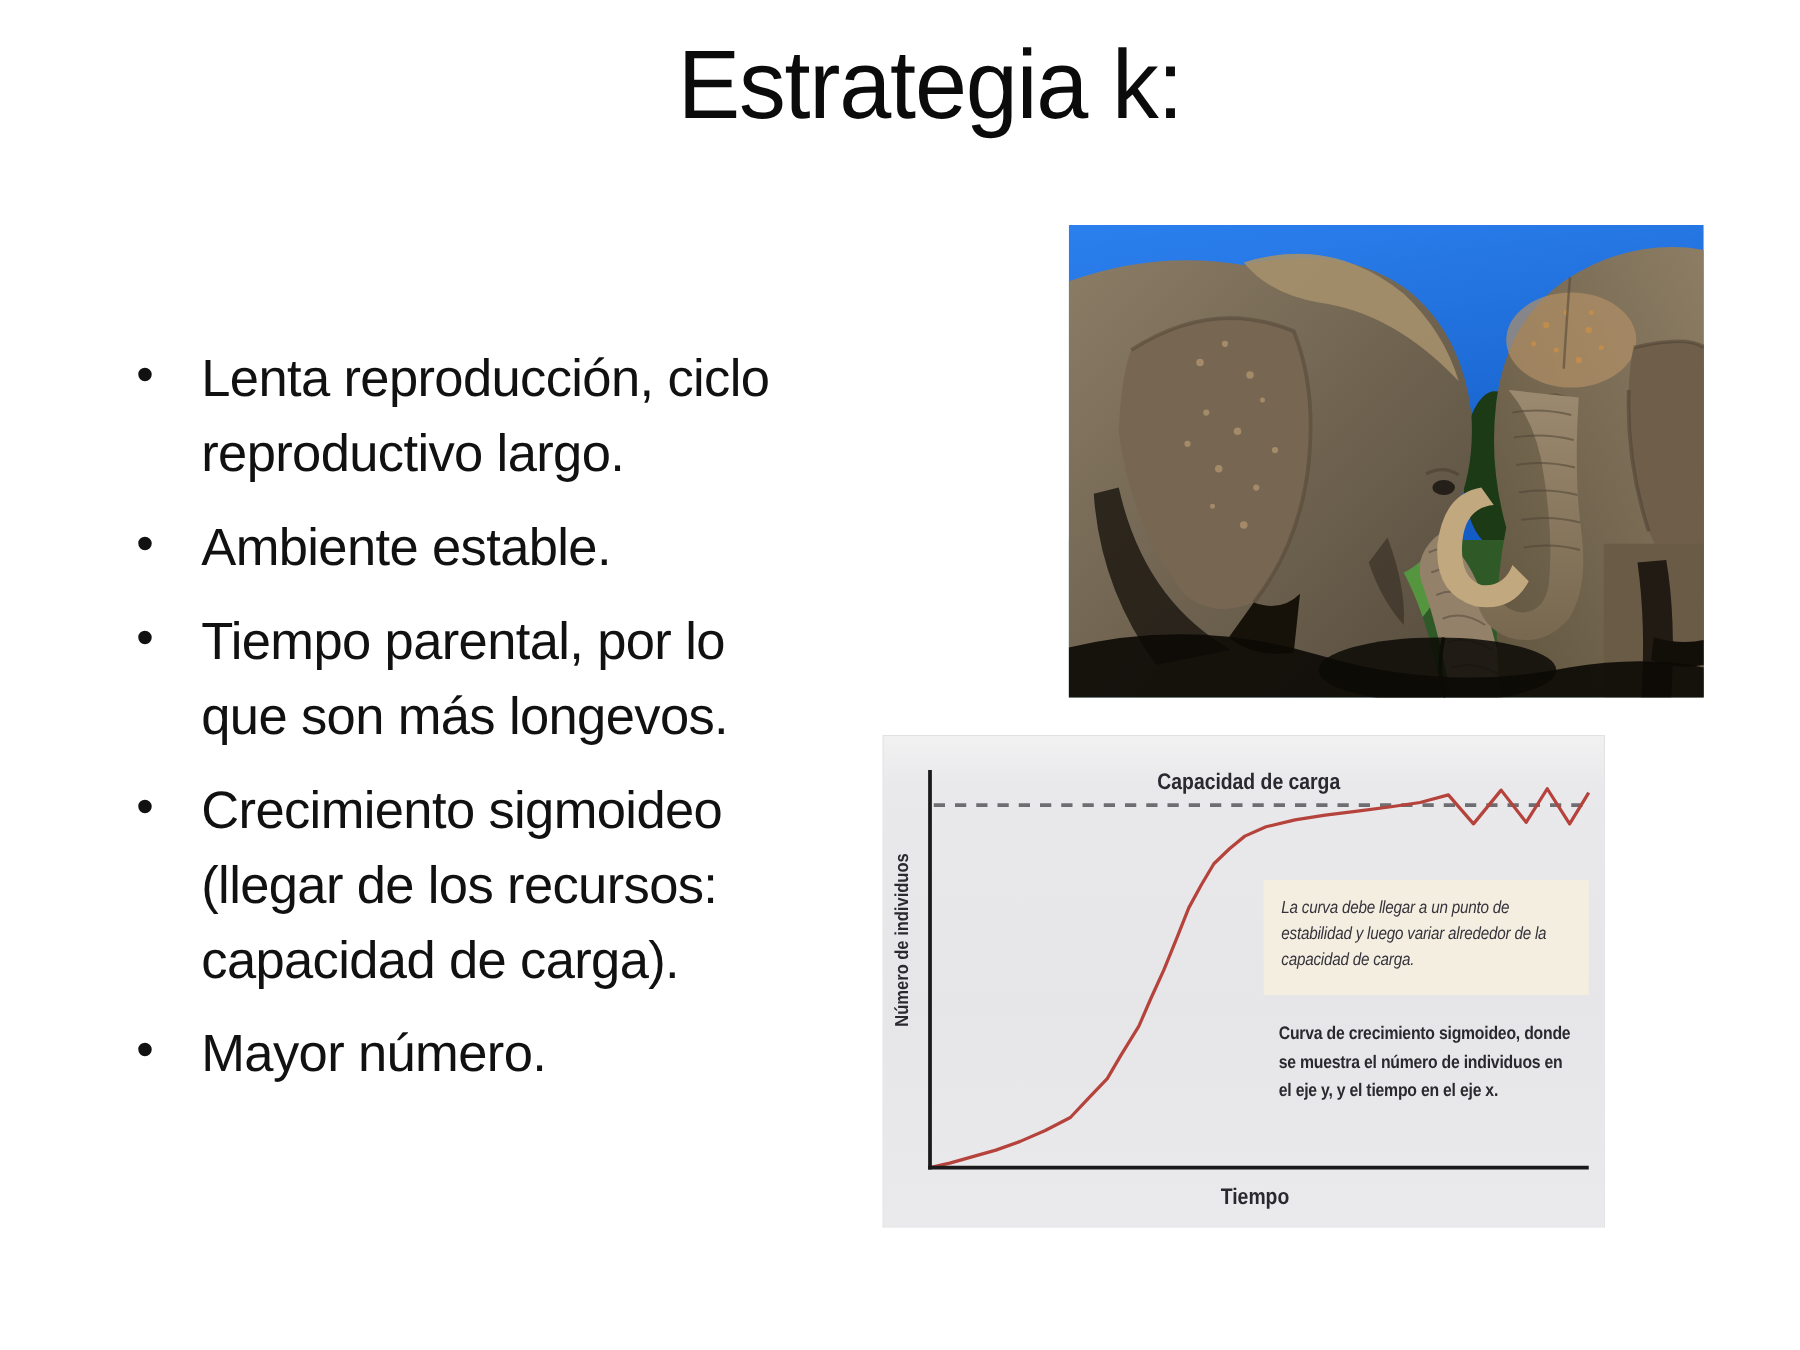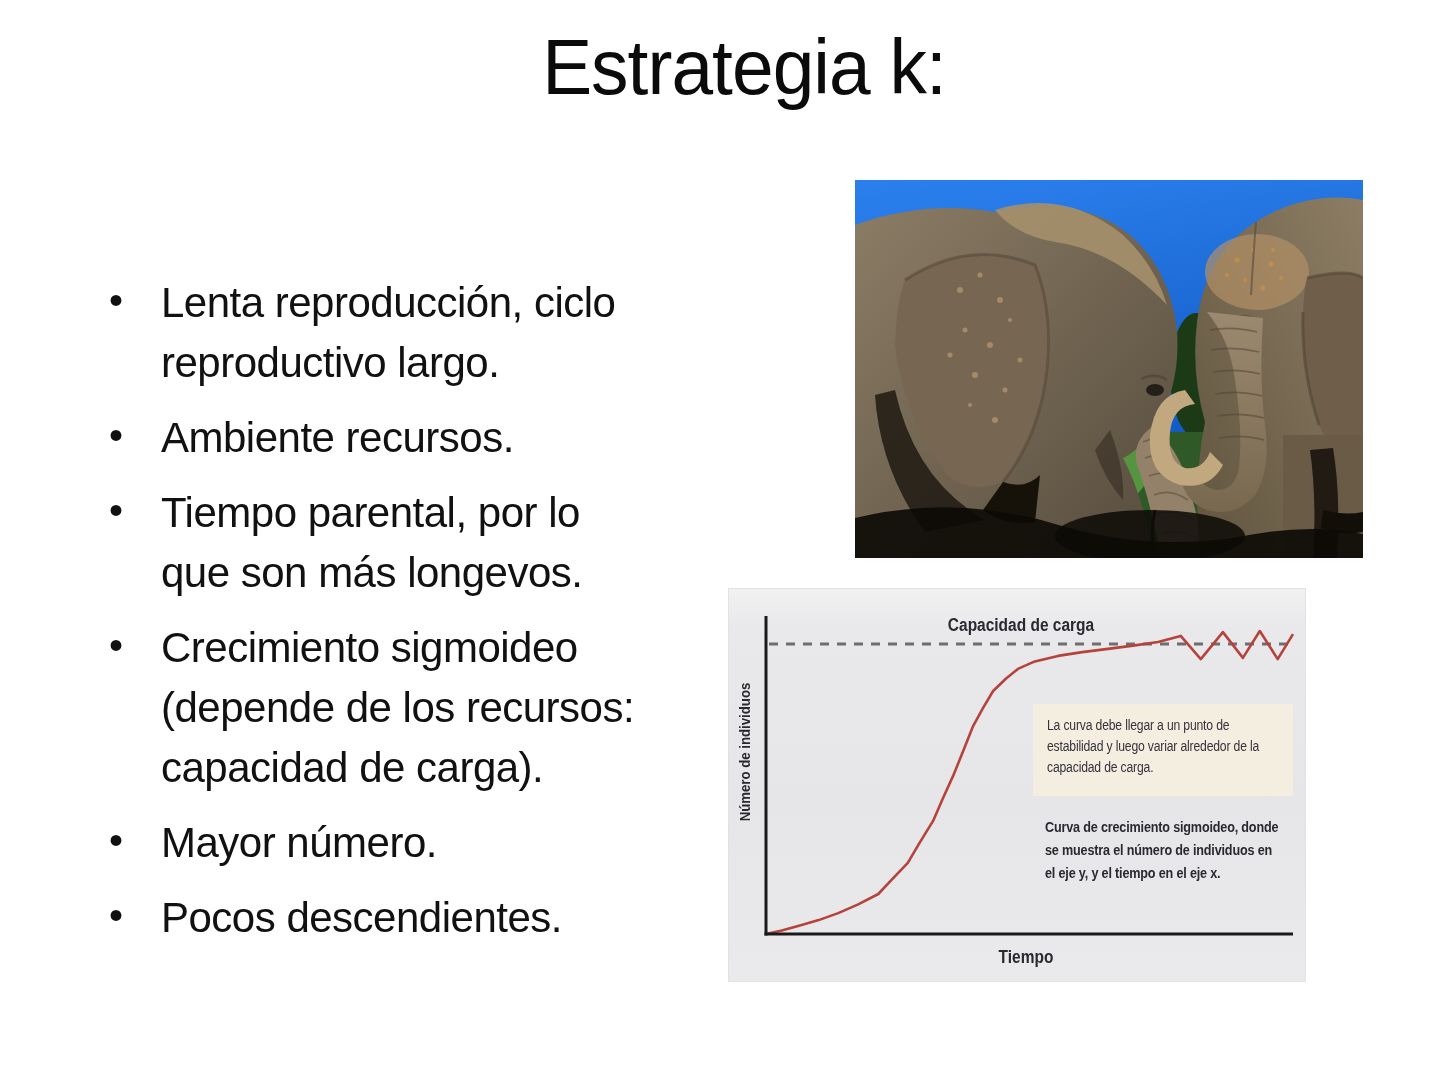--- a/index.html
+++ b/index.html
@@ -15,21 +15,21 @@
   ul.bullets{position:absolute;top:257px;left:88px;width:620px;margin:16px;padding:0;list-style:none;}
   ul.bullets li{position:relative;padding-left:57px;margin-bottom:15px;
                 font-size:42px;line-height:60px;letter-spacing:-0.5px;white-space:pre;color:#111;}
   ul.bullets li::before{content:"•";position:absolute;left:5px;top:-3px;font-size:40px;color:#111;}
 
   
   .photo{position:absolute;left:855px;top:180px;width:508px;height:378px;}
   .photo svg{display:block;}
 
   
-  .chart{position:absolute;left:728px;top:588px;width:578px;height:394px;
+  .chart{position:absolute;left:706px;top:588px;width:578px;height:394px;
          background:linear-gradient(180deg,#f1f1f2 0%,#e9e9eb 10%,#e6e6e8 55%,#eaeaec 100%);
          border:1px solid #e2e2e4;box-sizing:border-box;}
   .chart svg{position:absolute;left:0;top:0;}
   .chart .lbl{position:absolute;font-weight:700;color:#2a2930;}
   .cap-label{left:0;right:0;top:26px;text-align:center;font-size:18px;margin-left:8px;
              transform:scaleX(0.86);}
   .x-label{left:0;right:0;top:358px;text-align:center;font-size:18px;margin-left:18px;
            transform:scaleX(0.86);}
   .y-label{left:15px;top:163px;font-size:15px;white-space:nowrap;
            transform:translate(-50%,-50%) rotate(-90deg) scaleX(0.88);}
@@ -43,28 +43,27 @@
 </head>
 <body>
 
 <div class="slide">
 
   <div class="title">Estrategia k:</div>
 
   <ul class="bullets">
       <li>Lenta reproducción, ciclo
 reproductivo largo.</li>
-      <li>Ambiente recursos.</li>
+      <li>Ambiente estable.</li>
       <li>Tiempo parental, por lo
 que son más longevos.</li>
       <li>Crecimiento sigmoideo
-(depende de los recursos:
+(llegar de los recursos:
 capacidad de carga).</li>
       <li>Mayor número.</li>
-      <li>Pocos descendientes.</li>
     </ul>
 
   <div class="photo">
     <svg width="508" height="378" viewBox="0 0 508 378">
       <defs>
         <linearGradient id="sky" x1="0" y1="0" x2="0.2" y2="1">
           <stop offset="0" stop-color="#2b80ee"></stop>
             <stop offset="1" stop-color="#0c50b8"></stop>
         </linearGradient>
         <linearGradient id="hideL" x1="0" y1="0" x2="1" y2="1">
@@ -179,21 +178,21 @@
       <line x1="40" y1="55" x2="564" y2="55" stroke="#6e6e72" stroke-width="3" stroke-dasharray="9 8"></line>
       <polyline points="37.0,345.0 52.8,341.5 69.1,336.9 89.7,331.1 109.2,324.1 129.2,315.4 149.3,305.0 163.5,289.9 178.8,273.9 189.8,255.1 204.1,231.9 213.5,210.2 224.1,186.9 234.1,162.3 244.1,137.1 254.1,118.8 264.1,102.0 276.8,89.8 288.9,79.9 305.8,72.4 329.0,66.9 353.2,63.1 379.0,59.9 405.9,56.4 429.1,53.0 451.7,46.9 471.8,70.1 493.9,43.1 513.9,68.9 530.8,42.0 548.7,70.1 564.0,45.1" fill="none" stroke="#b5433c" stroke-width="2.6" stroke-linejoin="round"></polyline>
       <g stroke="#1a1a1a" stroke-width="3">
         <line x1="37" y1="27" x2="37" y2="346.5"></line>
         <line x1="35.5" y1="345" x2="564" y2="345"></line>
       </g>
     </svg>
     <div class="lbl cap-label">Capacidad de carga</div>
     <div class="lbl y-label">Número de individuos</div>
     <div class="lbl x-label">Tiempo</div>
-    <div class="ann-box" style="background: rgb(244, 238, 225);">
+    <div class="ann-box" style="background: rgb(244, 238, 225); font-style: italic;">
       <div class="ann-text">La curva debe llegar a un punto de
 estabilidad y luego variar alrededor de la
 capacidad de carga.</div>
     </div>
     <div class="ann2">Curva de crecimiento sigmoideo, donde
 se muestra el número de individuos en
 el eje y, y el tiempo en el eje x.</div>
   </div>
 
 </div>

